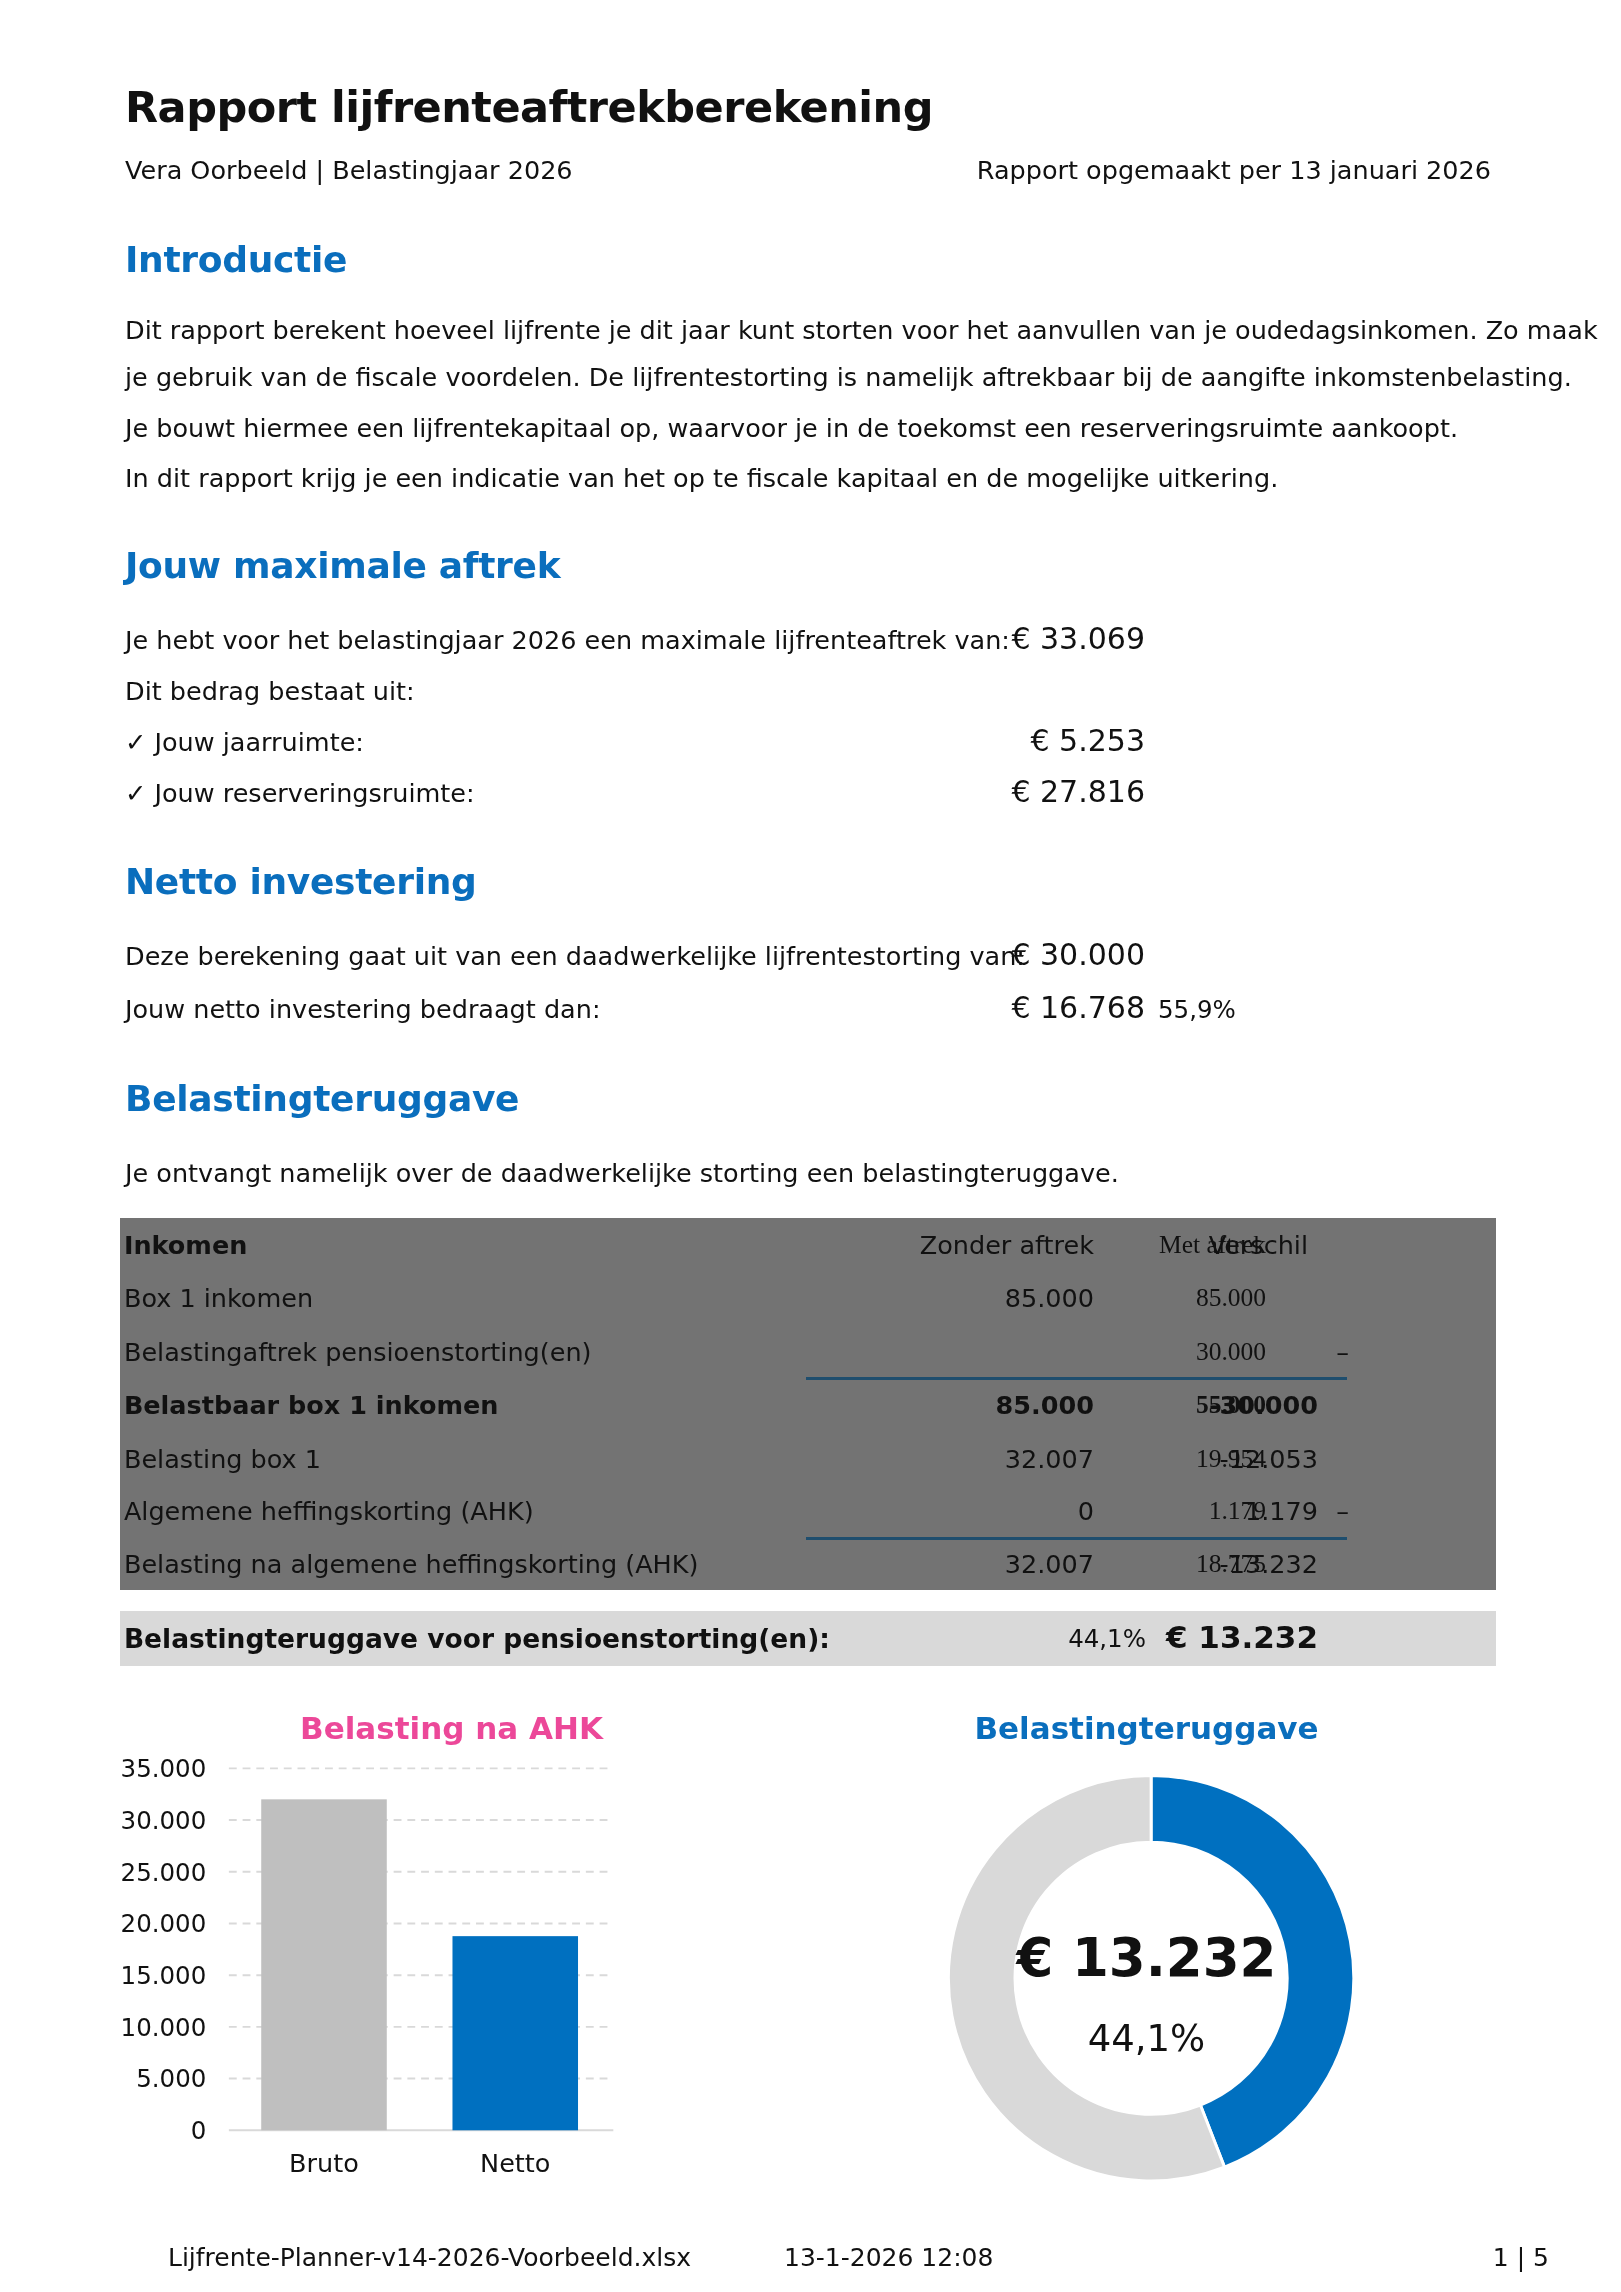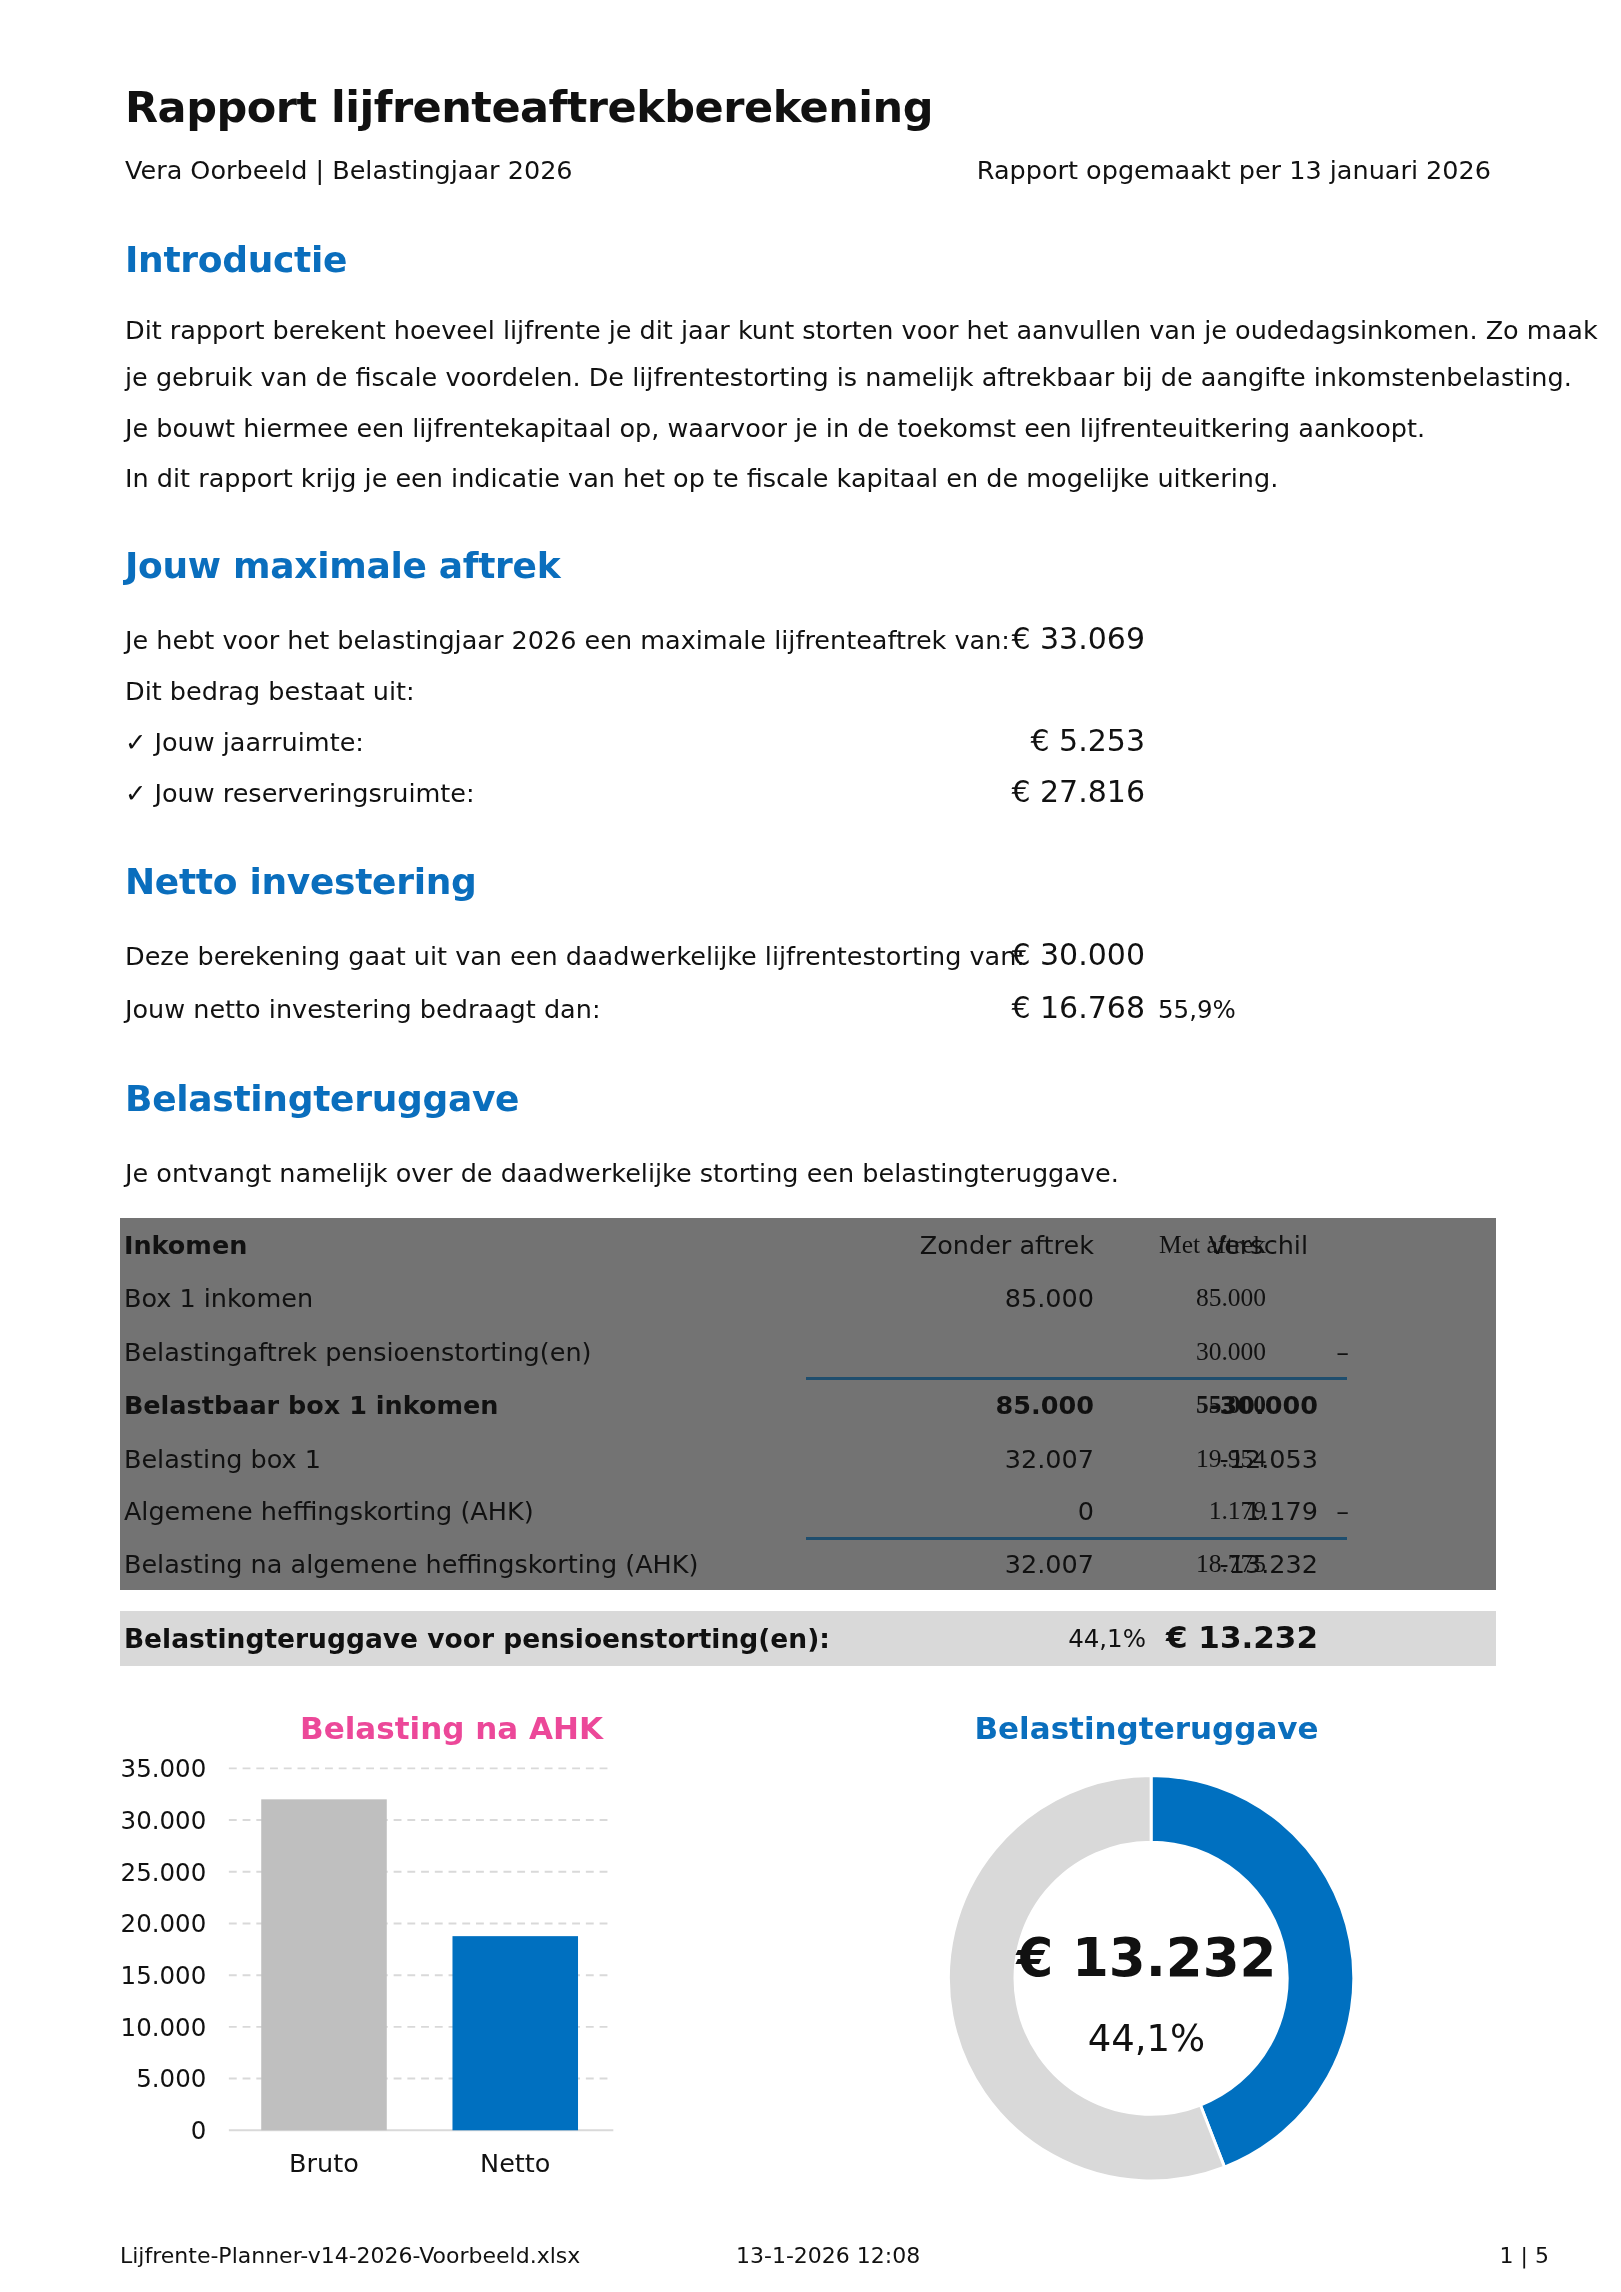--- a/index.html
+++ b/index.html
@@ -13,34 +13,34 @@
     .amt { font-size: 30px; text-align: right; }
     .pct { font-size: 24.5px; }
     .tbl { left: 120px; top: 1218px; width: 1376px; height: 372px; background: #737373; }
     .row { position: absolute; left: 0; width: 1376px; height: 39px; font-size: 25.5px; }
     .row .lbl { position: absolute; left: 3.9px; top: 3.9px; }
     .row .c { position: absolute; top: 3.9px; text-align: right; }
     .c1 { right: 402px; } .c2 { right: 230px; font-family: Liberation Serif, serif; } .c3 { right: 178px; }
     .b { font-weight: bold; }
     .rule { position: absolute; left: 686px; width: 541px; height: 2.9px; background: #1F4E6E; }
     .sumbar { left: 120px; top: 1611px; width: 1376px; height: 55px; background: #D9D9D9; font-size: 26.5px; }
-    .footer { top: 2243px; font-size: 22px; }
+    .footer { top: 2243px; font-size: 25px; margin-left: 48px; }
     svg text { font-family: "DejaVu Sans", sans-serif; }
   </style>
 </head>
 <body>
 
 <div class="abs title">Rapport lijfrenteaftrekberekening</div>
 <div class="abs sub" style="left:125px;">Vera Oorbeeld | Belastingjaar 2026</div>
 <div class="abs sub" style="right:130px;">Rapport opgemaakt per 13 januari 2026</div>
 
 <div class="abs h2" style="top:239px;">Introductie</div>
 <div class="abs p" style="top:314px;">Dit rapport berekent hoeveel lijfrente je dit jaar kunt storten voor het aanvullen van je oudedagsinkomen. Zo maak</div>
 <div class="abs p" style="top:361px;">je gebruik van de fiscale voordelen. De lijfrentestorting is namelijk aftrekbaar bij de aangifte inkomstenbelasting.</div>
-<div class="abs p" style="top:412px;">Je bouwt hiermee een lijfrentekapitaal op, waarvoor je in de toekomst een lijfrenteuitkering aankoopt.</div>
+<div class="abs p" style="top:412px;">Je bouwt hiermee een lijfrentekapitaal op, waarvoor je in de toekomst een reserveringsruimte aankoopt.</div>
 <div class="abs p" style="top:462px;">In dit rapport krijg je een indicatie van het op te fiscale kapitaal en de mogelijke uitkering.</div>
 
 <div class="abs h2" style="top:545px;">Jouw maximale aftrek</div>
 <div class="abs p" style="top:624px;">Je hebt voor het belastingjaar 2026 een maximale lijfrenteaftrek van:</div>
 <div class="abs amt" style="top:621px; right:476px;">€ 33.069</div>
 <div class="abs p" style="top:675px;">Dit bedrag bestaat uit:</div>
 <div class="abs p" style="top:726px;">
   <span style="font-weight:bold;">✓</span>
   <span>Jouw jaarruimte:</span>
 </div>

